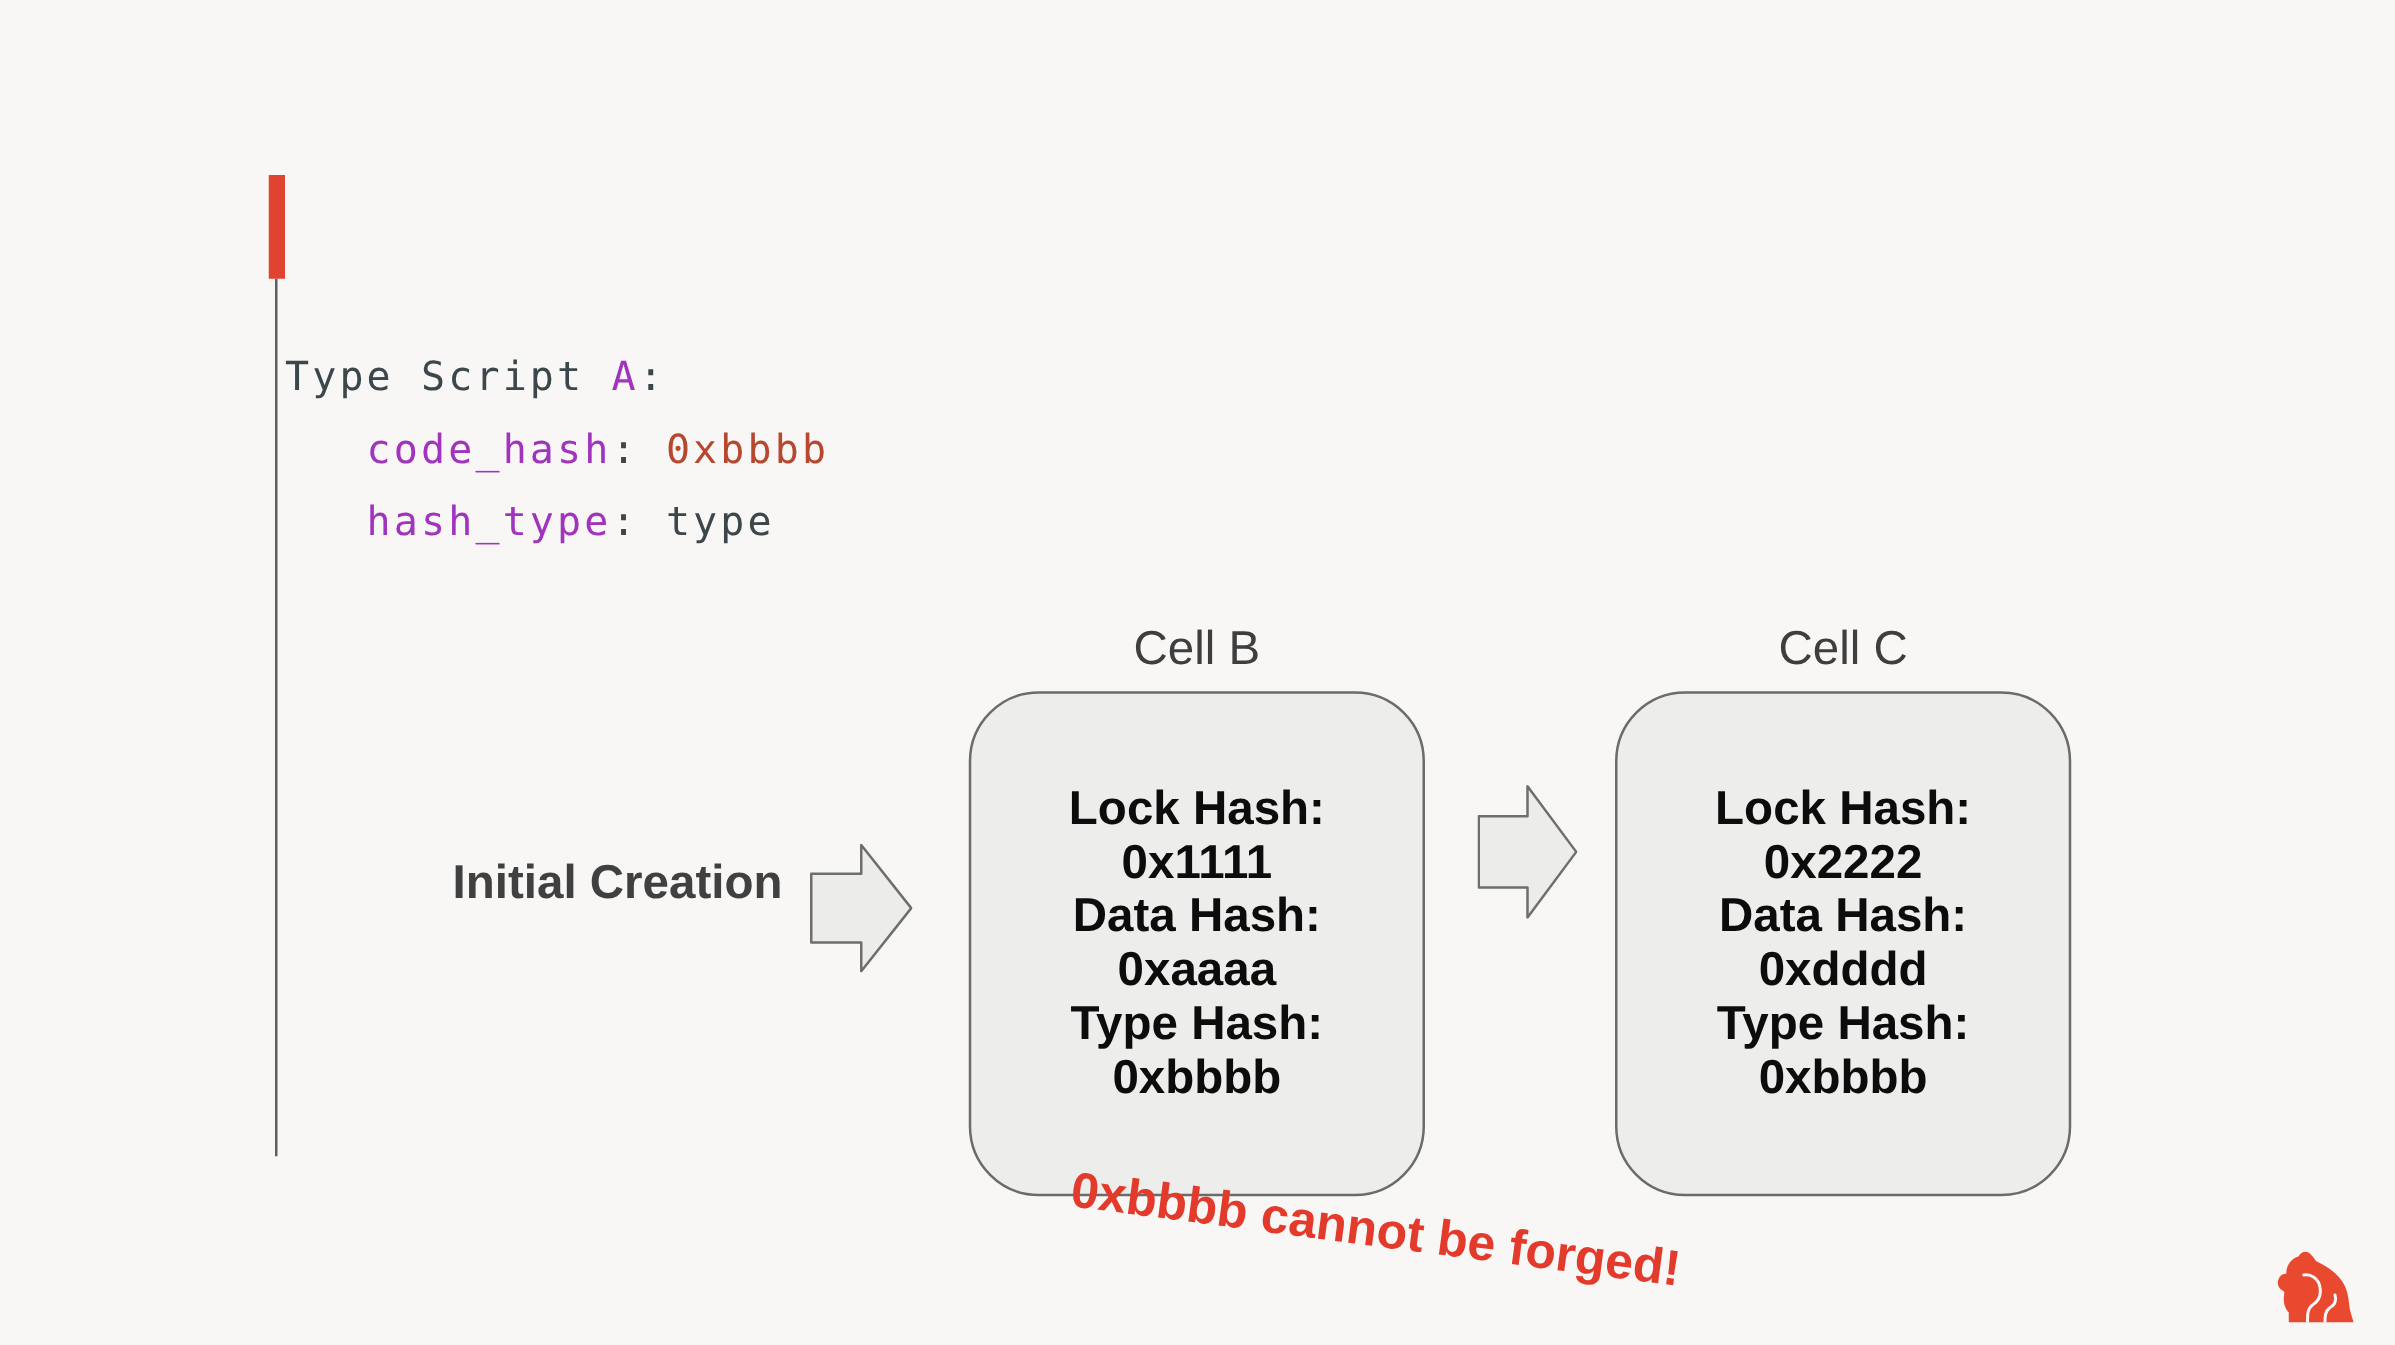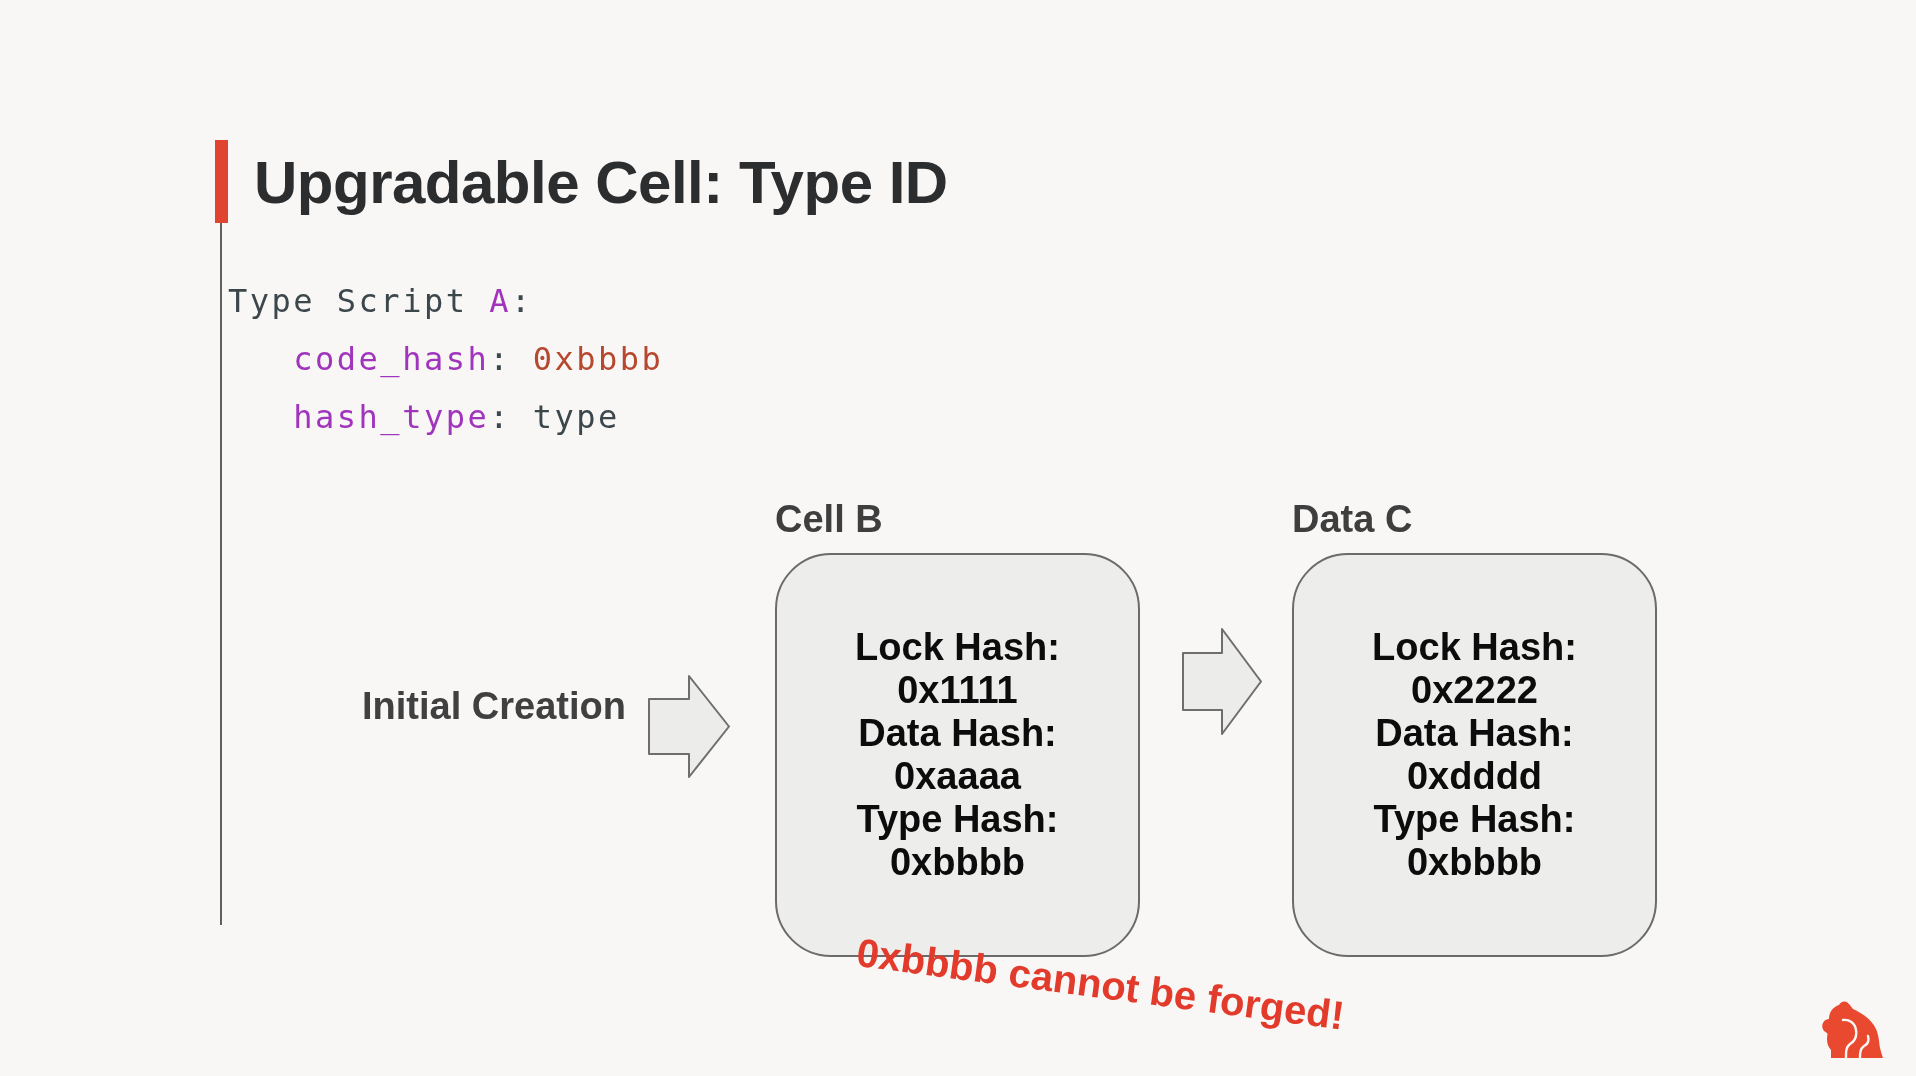--- a/index.html
+++ b/index.html
@@ -55,22 +55,23 @@
   }
   .tok-slate  { color: #3c474c; }
   .tok-purple { color: #a134bc; }
   .tok-red    { color: #b5482e; }
 
   
   .cell-label {
     position: absolute;
     top: 498px;
     width: 365px;
+    text-align: center;
     font-size: 38px;
-    font-weight: 700;
+    font-weight: 400;
     color: #3e3e3e;
   }
   .cell-box {
     position: absolute;
     top: 553px;
     width: 365px; height: 404px;
     box-sizing: border-box;
     background: #ededec;
     border: 2px solid #6b6b6b;
     border-radius: 56px;
@@ -122,21 +123,20 @@
   }
 </style>
 </head>
 <body>
 
 <div class="slide">
 
   <div class="accent-bar"></div>
   <div class="guide-line"></div>
 
-  <h1 class="page-title">Upgradable Cell: Type ID</h1>
 
   <pre class="code-block"><div><span class="tok-slate">Type Script </span><span class="tok-purple">A</span><span class="tok-slate">:</span></div><div><span class="tok-slate">   </span><span class="tok-purple">code_hash</span><span class="tok-slate">: </span><span class="tok-red">0xbbbb</span></div><div><span class="tok-slate">   </span><span class="tok-purple">hash_type</span><span class="tok-slate">: </span><span class="tok-slate">type</span></div></pre>
 
   <div class="flow-caption">Initial Creation</div>
 
   <svg class="arrow-1" width="82" height="103" viewBox="0 0 82 103">
     <polygon points="1,24 41,24 41,1 81,51.5 41,102 41,79 1,79" fill="#ececeb" stroke="#6e6e6e" stroke-width="2" stroke-linejoin="round"></polygon>
   </svg>
 
   <div class="cell-label pos-cell-b">Cell B</div>
@@ -146,21 +146,21 @@
     <div class="cell-line">Data Hash:</div>
     <div class="cell-line">0xaaaa</div>
     <div class="cell-line">Type Hash:</div>
     <div class="cell-line">0xbbbb</div>
   </div>
 
   <svg class="arrow-2" width="80" height="107" viewBox="0 0 80 107">
     <polygon points="1,25 40,25 40,1 79,53.5 40,106 40,82 1,82" fill="#ececeb" stroke="#6e6e6e" stroke-width="2" stroke-linejoin="round"></polygon>
   </svg>
 
-  <div class="cell-label pos-cell-c">Data C</div>
+  <div class="cell-label pos-cell-c">Cell C</div>
   <div class="cell-box pos-cell-c">
     <div class="cell-line">Lock Hash:</div>
     <div class="cell-line">0x2222</div>
     <div class="cell-line">Data Hash:</div>
     <div class="cell-line">0xdddd</div>
     <div class="cell-line">Type Hash:</div>
     <div class="cell-line">0xbbbb</div>
   </div>
 
   <div class="annotation">0xbbbb cannot be forged!</div>

